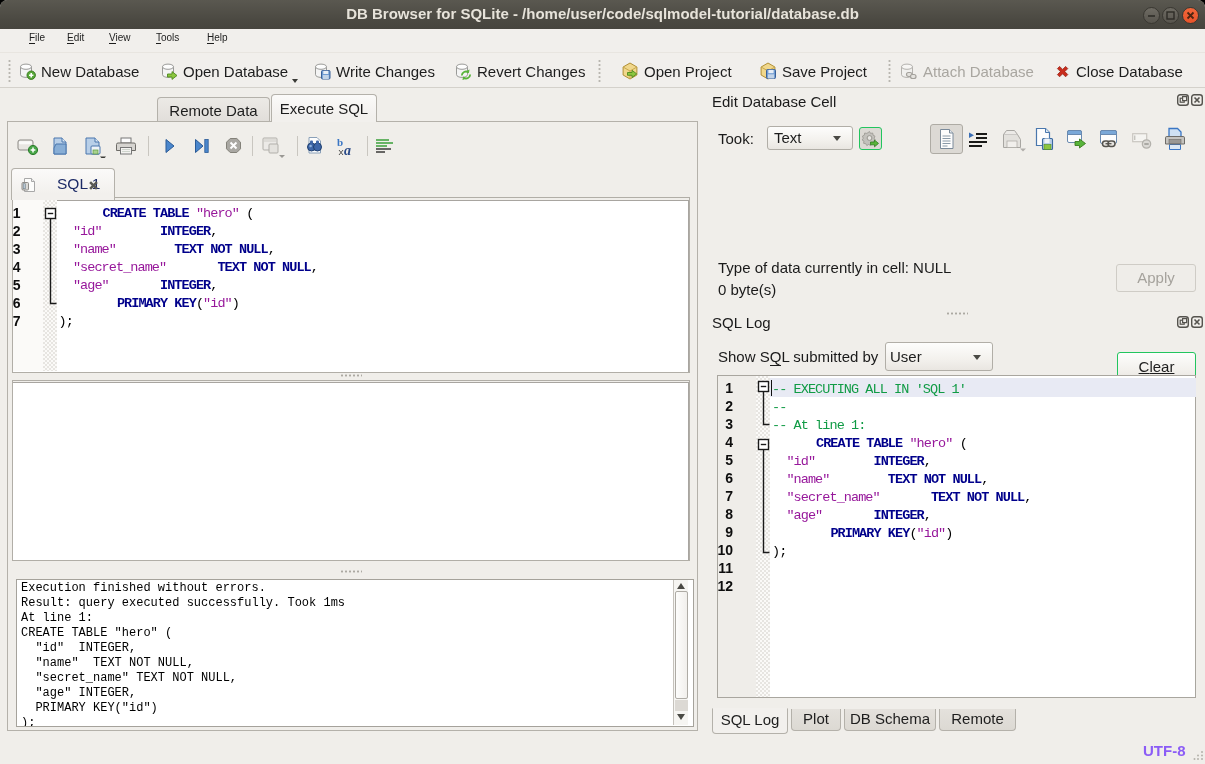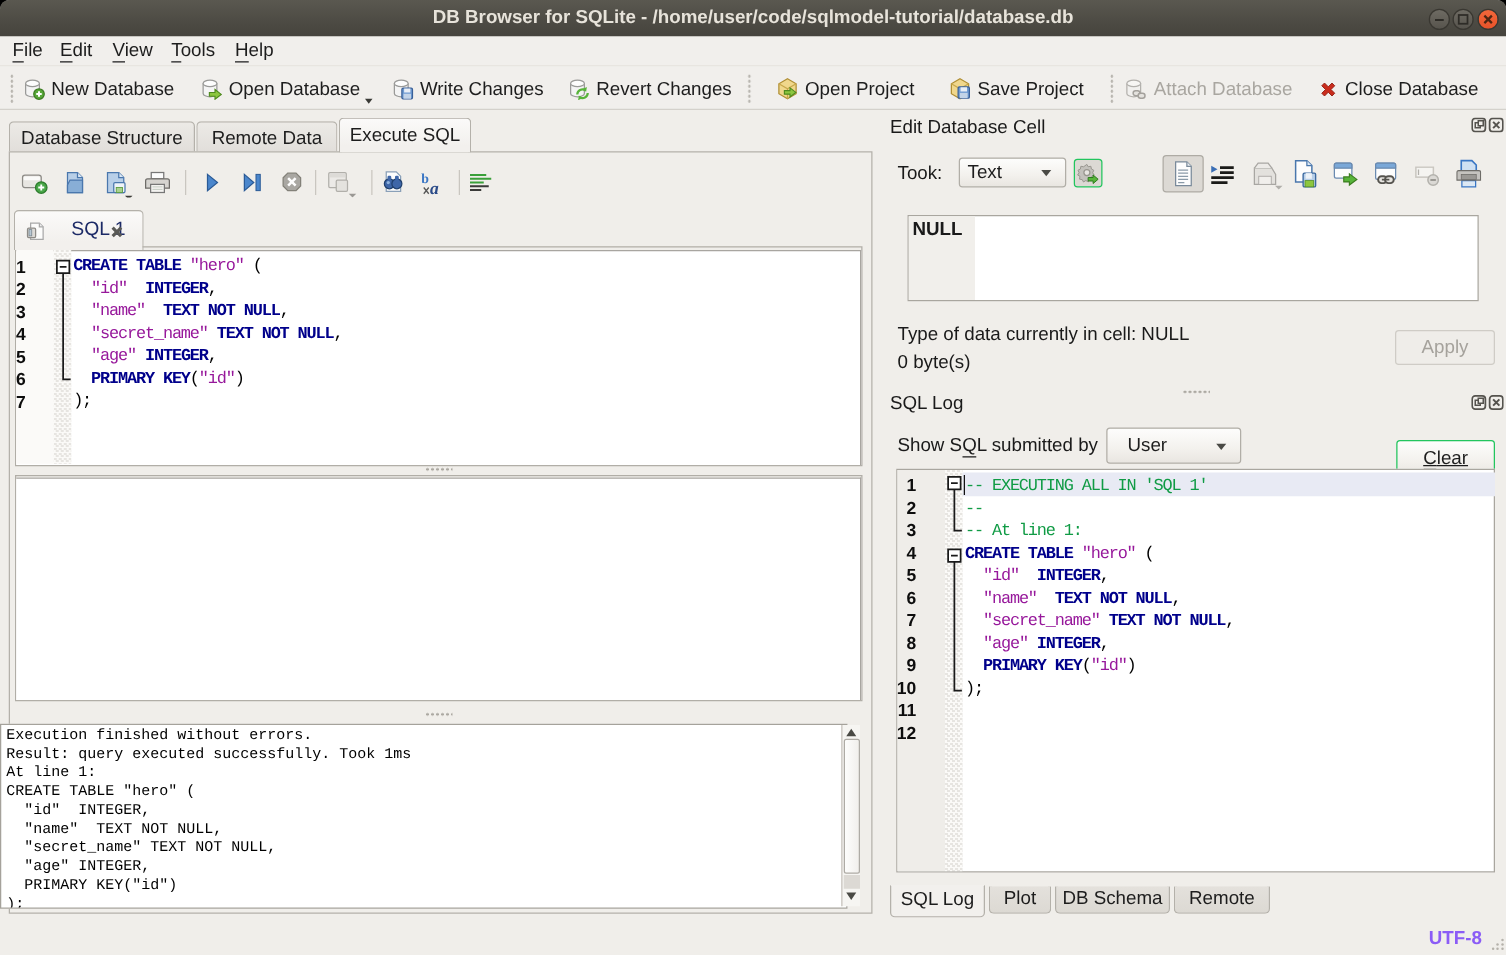--- a/index.html
+++ b/index.html
@@ -11,36 +11,36 @@
 #titlebar { position:absolute; left:0; top:0; width:1205px; height:45px;
   background:linear-gradient(#5a5850,#4b4942 45%,#3e3c37); border-radius:7px 7px 0 0;
   border-bottom:1px solid #2e2c28; }
 #title { position:absolute; top:5px; width:100%; text-align:center; color:#e7e3da;
   font-size:15px; font-weight:bold; }
 .winbtn { position:absolute; top:7px; width:17px; height:17px; border-radius:50%;
   border:1px solid #393731; }
 .winbtn svg { position:absolute; left:0; top:0; }
 
 #menubar { position:absolute; left:0; top:29px; width:1205px; height:23px; background:#f1efec; }
-.menuitem { position:absolute; top:3px; font-size:15px; color:#1d1d1d; }
+.menuitem { position:absolute; top:3px; font-size:10px; color:#1d1d1d;margin-left:19px; }
 .menuitem u { text-decoration:none; border-bottom:1.5px solid #1d1d1d; }
 
 #toolbar { position:absolute; left:0; top:52px; width:1205px; height:36px; background:#f1efec;
   border-top:1px solid #e8e5e0; border-bottom:1px solid #d4d1cb; }
 .tbitem { position:absolute; top:8px; height:20px; display:flex; align-items:center; font-size:15px; color:#1d1d1d; }
 .tbitem svg { margin-right:5px; }
 .grip { position:absolute; width:3px; background-image:radial-gradient(circle, #b9b6b0 1px, transparent 1.2px); background-size:3px 4px; }
 
 .tab { position:absolute; border:1px solid #b4b1aa; border-bottom:none; border-radius:4px 4px 0 0;
   background:linear-gradient(#eceae6,#e1deda); font-size:15px; color:#1d1d1d; text-align:center; }
 .tab.active { background:linear-gradient(#fbfaf9,#f2f0ed 80%); }
 #pane-left { position:absolute; left:7px; top:121px; width:691px; height:610px; border:1px solid #b4b1aa; background:#f0eeea; }
 .whitebox { position:absolute; border:1px solid #a5a29b; background:#fff; }
 pre, .mono { font-family:"Liberation Mono",monospace; }
-.k { color:#00008b; font-weight:bold; }
+.k { color:#00008b; font-weight:bold;margin-left:44px; }
 .s { color:#97189b; }
 .c { color:#109b45; }
 .dots-h { position:absolute; width:22px; height:3px;
   background-image:radial-gradient(circle,#aca9a2 1px,transparent 1.2px); background-size:4px 3px; }
 
 .label15 { position:absolute; font-size:15px; color:#1a1a1a; }
 .combo { position:absolute; border:1px solid #b1aea7; border-radius:3px;
   background:linear-gradient(#fdfdfc,#f3f1ed 60%,#e9e6e1); font-size:15px; color:#1d1d1d; }
 .combo .arr { position:absolute; right:11px; top:50%; margin-top:-2px; width:0; height:0;
   border-left:4px solid transparent; border-right:4px solid transparent; border-top:5px solid #4a4a45; }
@@ -134,21 +134,20 @@
           <ellipse cx="7" cy="3.7" rx="5.5" ry="2.6" fill="#f7f6f4" stroke="#b3b1ad"></ellipse>
           <rect x="6.5" y="9.5" width="5.5" height="4" rx="2" fill="#e4e2de" stroke="#a4a19c" stroke-width="1.2"></rect>
           <rect x="10.5" y="11.5" width="5.5" height="4" rx="2" fill="#e4e2de" stroke="#a4a19c" stroke-width="1.2"></rect>
         </svg>Attach Database</div>
     <div class="tbitem" style="left:1054px;"><svg width="17" height="17" viewBox="0 0 17 17">
           <path d="M3.4 5.6l2.2-2.2 3 3 3-3 2.2 2.2-3 3 3 3-2.2 2.2-3-3-3 3-2.2-2.2 3-3z" fill="#c92c1c" stroke="#8e1b10" stroke-width=".7"></path>
         </svg>Close Database</div>
   </div>
   <div class="abs" style="left:292px; top:79px; width:0; height:0; border-left:3.5px solid transparent; border-right:3.5px solid transparent; border-top:4.5px solid #3a3a36;"></div>
 
-  <div class="tab" style="left:7px; top:97px; width:149px; height:25px; line-height:25px;">Database Structure</div>
   <div class="tab" style="left:157px; top:97px; width:113px; height:25px; line-height:25px;">Remote Data</div>
   <div class="tab active" style="left:271px; top:94px; width:106px; height:28px; line-height:27px; z-index:3;">Execute SQL</div>
 
   <div id="pane-left"></div>
   <div id="sqltoolbar" class="abs" style="left:12px; top:133px; width:675px; height:28px;">
     <svg class="abs" style="left:5px; top:4px;" width="22" height="19" viewBox="0 0 22 19">
         <rect x="1" y="3" width="15" height="10" rx="2" fill="#e8e6e2" stroke="#8d8b87"></rect>
         <rect x="2" y="4.2" width="13" height="3" rx="1" fill="#fafaf9"></rect>
         <circle cx="16" cy="13" r="4.6" fill="#48a648" stroke="#2d7c2d"></circle>
         <path d="M16 10.6v4.8M13.6 13h4.8" stroke="#fff" stroke-width="1.5"></path>
@@ -243,21 +242,21 @@
 );</pre>
   <svg class="abs" style="left:44px; top:206px;" width="16" height="101" viewBox="0 0 16 101">
       <rect x="1.5" y="2.5" width="10" height="10" fill="#fff" stroke="#1a1a1a" stroke-width="1.4"></rect>
       <path d="M3.8 7.5h5.4" stroke="#1a1a1a" stroke-width="1.4"></path>
       <path d="M6.5 12.5v85h6" fill="none" stroke="#1a1a1a" stroke-width="1.4"></path>
     </svg>
   <div class="dots-h" style="left:340px; top:374px;"></div>
   <div class="whitebox" id="results" style="left:12px; top:380px; width:678px; height:181px; border-color:#b1aea7; background:#f0eeea;"></div>
   <div class="abs" style="left:13px; top:382px; width:676px; height:178px; background:#fff; border-top:1px solid #a8a5a0; border-right:1px solid #a8a5a0;"></div>
   <div class="dots-h" style="left:340px; top:570px;"></div>
-  <div class="whitebox" id="execlog" style="left:0; top:579px; width:678px; height:148px; overflow:hidden;">
+  <div class="whitebox" id="execlog" style="left:16px; top:579px; width:678px; height:148px; overflow:hidden;">
     <pre style="position:absolute; left:4px; top:1px; font:12px/15px 'Liberation Mono',monospace; color:#000;">Execution finished without errors.
 Result: query executed successfully. Took 1ms
 At line 1:
 CREATE TABLE "hero" (
   "id"  INTEGER,
   "name"  TEXT NOT NULL,
   "secret_name" TEXT NOT NULL,
   "age" INTEGER,
   PRIMARY KEY("id")
 );</pre>
@@ -335,27 +334,23 @@
     </svg>
   <svg class="abs" style="left:1165px; top:127px;" width="20" height="24" viewBox="0 0 20 24">
       <path d="M4 1.5h8.5l3.5 3.5v8.5H4z" fill="#cfe0f2" stroke="#3a76c4" stroke-width="1.3"></path>
       <path d="M4.5 17.5h11v5h-11z" fill="#dce8f4" stroke="#3a76c4"></path>
       <path d="M1.8 9.5h16.4a1.3 1.3 0 0 1 1.3 1.3v6.2h-19v-6.2a1.3 1.3 0 0 1 1.3-1.3z" fill="#c5c3bf" stroke="#6e6c68"></path>
       <rect x="4" y="12.5" width="12" height="4" fill="#9a9894" stroke="#6e6c68" stroke-width=".6"></rect>
     </svg>
   <div class="label15" style="left:718px; top:259px;">Type of data currently in cell: NULL</div>
   <div class="label15" style="left:718px; top:281px;">0 byte(s)</div>
   <div class="btn" style="left:1116px; top:264px; width:80px; height:28px; line-height:26px; color:#a5a29c; background:#efede9; border-color:#cfccc6;">Apply</div>
-  <div class="whitebox" id="cellbox" style="left:726px; top:172px; width:457px; height:69px; border-color:#a9a69f;">
-    <div class="abs" style="left:0; top:0; width:53px; height:67px; background:#f1efeb;"></div>
-    <div class="abs" style="left:3px; top:2px; font-size:15px; font-weight:600; color:#1a1a1a;">NULL</div>
-  </div>
   <div class="dots-h" style="left:946px; top:312px;"></div>
   <div class="label15" style="left:718px; top:348px;">Show S<u style="text-decoration:none;border-bottom:1.5px solid #1a1a1a;">Q</u>L submitted by</div>
-  <div class="combo" style="left:885px; top:342px; width:108px; height:29px; line-height:27px; padding-left:16px;">User<span class="arr"></span></div>
+  <div class="combo" style="left:885px; top:342px; width:108px; height:29px; line-height:27px; padding-left:4px;">User<span class="arr"></span></div>
   <div class="btn" style="left:1117px; top:352px; width:79px; height:29px; line-height:27px;text-decoration:underline;"><u style="text-decoration:none;border-bottom:1.5px solid #1d1d1d;">C</u>lear</div>
   <div class="whitebox" id="sqllog" style="left:717px; top:375px; width:479px; height:323px; border-color:#a9a69f;"></div>
   <div class="abs" style="left:718px; top:376px; width:38px; height:321px; background:#efede9;"></div>
   <div class="abs checker" style="left:756px; top:376px; width:14px; height:321px;"></div>
   <div class="abs" style="left:770px; top:378px; width:426px; height:18.5px; background:#e8eaf4;"></div>
   <div class="lognum" style="left:712px; top:379px; width:21px; text-align:right;">1
 2
 3
 4
 5

